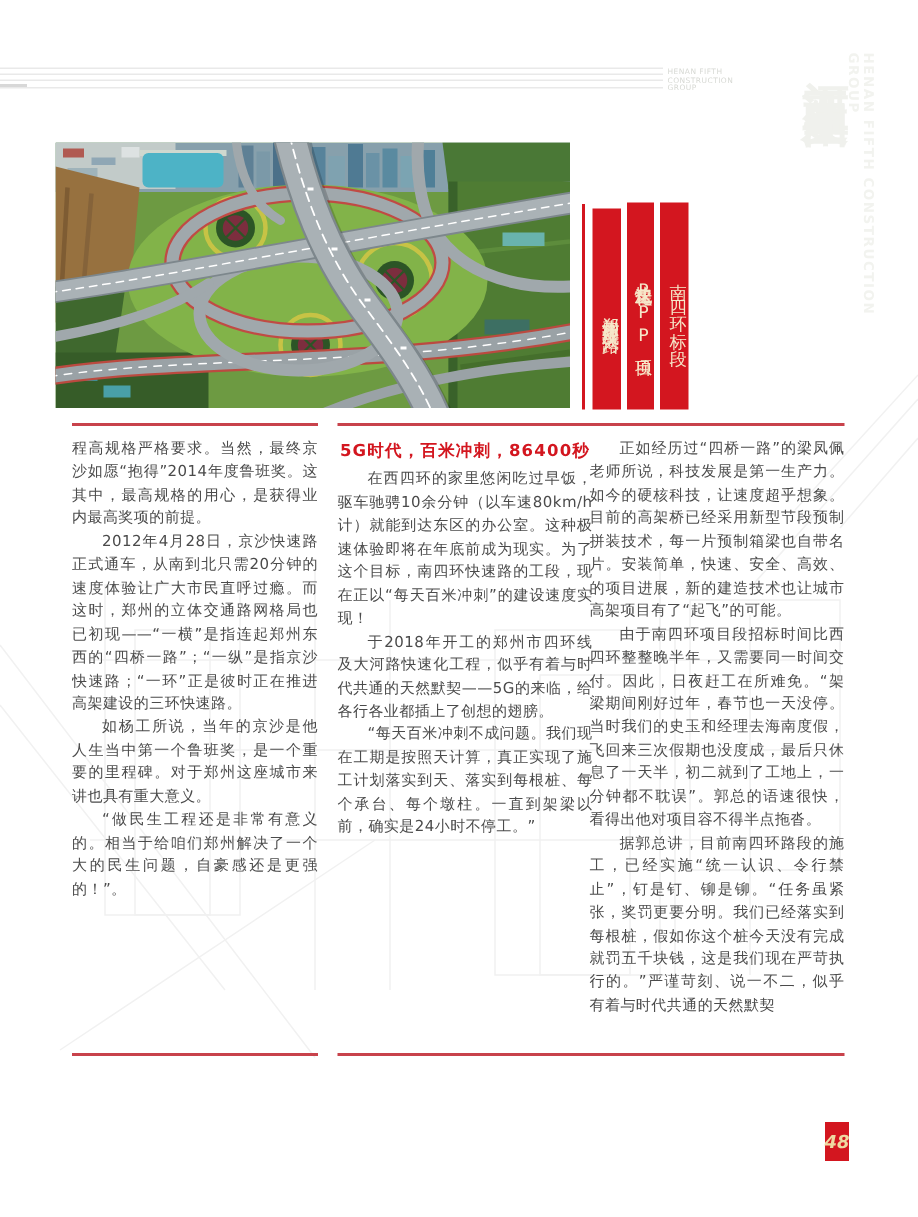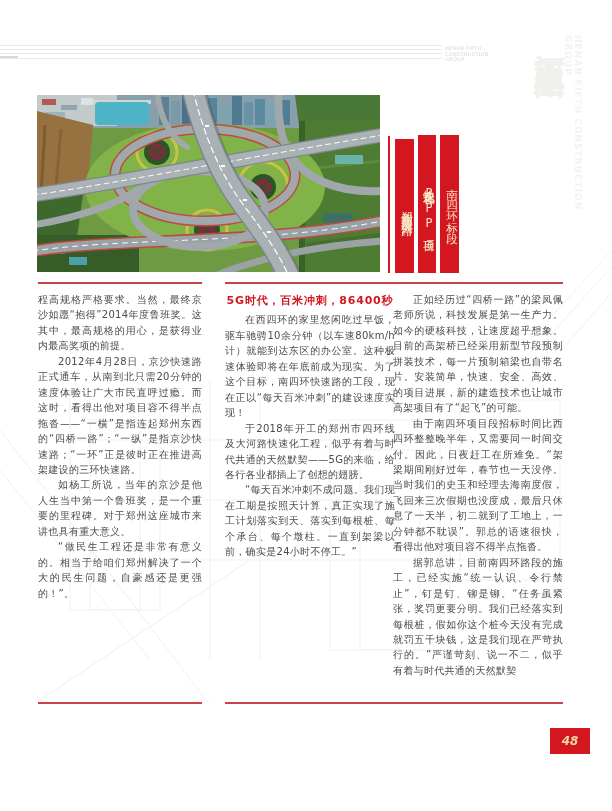--- a/index.html
+++ b/index.html
@@ -39,30 +39,30 @@
   
   .col{
     position:absolute;top:282px;height:422px;box-sizing:border-box;
     border-top:2px solid var(--rule);border-bottom:2px solid var(--rule);
     padding-top:8px;overflow:hidden;z-index:1;
     color:var(--textc);font-size:10px;line-height:15.45px;letter-spacing:.3px;
     text-align:justify;
   }
   .col p{margin:0;}
   .col p.ind{text-indent:2em;}
-  #col1{left:38px;width:164px;}
+  #col1{left:48px;width:164px;}
   #col2{left:225px;width:170px;}
   #col3{left:393px;width:170px;}
   .col-heading{
     color:var(--accent);font-weight:bold;font-size:11px;letter-spacing:.8px;
     text-align:center;margin:1px 0 4px 0;
   }
   
   .pagenum{
-    position:absolute;left:550px;top:728px;width:40px;height:26px;
+    position:absolute;left:550px;top:748px;width:16px;height:26px;
     background:var(--accent);color:#eed9a2;font-size:12px;font-style:italic;font-weight:bold;
     display:flex;align-items:center;justify-content:center;z-index:2;
   }
   
   .bg-art{position:absolute;left:0;top:0;z-index:0;}
 </style>
 </head>
 <body>
 
 <div id="page" style="--accent: #d3161f; --rule: #c8424b; --textc: #4b4b4b;">
@@ -200,21 +200,21 @@
     </g>
   </svg>
 
   <div class="vline"></div>
   <div class="vbox vb1">郑州市四环线及大河路</div>
   <div class="vbox vb2">快速化工程PPP项目</div>
   <div class="vbox vb3">南四环标段</div>
 
   <div class="col" id="col1">
     <p>程高规格严格要求。当然，最终京沙如愿“抱得”2014年度鲁班奖。这其中，最高规格的用心，是获得业内最高奖项的前提。</p>
-    <p class="ind">2012年4月28日，京沙快速路正式通车，从南到北只需20分钟的速度体验让广大市民直呼过瘾。而这时，看得出他对项目容不得半点拖沓——“一横”是指连起郑州东西的“四桥一路”；“一纵”是指京沙快速路；“一环”正是彼时正在推进高架建设的三环快速路。</p>
+    <p class="ind">2012年4月28日，京沙快速路正式通车，从南到北只需20分钟的速度体验让广大市民直呼过瘾。而这时，郑州的立体交通路网格局也已初现——“一横”是指连起郑州东西的“四桥一路”；“一纵”是指京沙快速路；“一环”正是彼时正在推进高架建设的三环快速路。</p>
     <p class="ind">如杨工所说，当年的京沙是他人生当中第一个鲁班奖，是一个重要的里程碑。对于郑州这座城市来讲也具有重大意义。</p>
     <p class="ind">“做民生工程还是非常有意义的。相当于给咱们郑州解决了一个大的民生问题，自豪感还是更强的！”。</p>
   </div>
 
   <div class="col" id="col2">
     <div class="col-heading">5G时代，百米冲刺，86400秒</div>
     <p class="ind">在西四环的家里悠闲吃过早饭，驱车驰骋10余分钟（以车速80km/h计）就能到达东区的办公室。这种极速体验即将在年底前成为现实。为了这个目标，南四环快速路的工段，现在正以“每天百米冲刺”的建设速度实现！</p>
     <p class="ind">于2018年开工的郑州市四环线及大河路快速化工程，似乎有着与时代共通的天然默契——5G的来临，给各行各业都插上了创想的翅膀。</p>
     <p class="ind">“每天百米冲刺不成问题。我们现在工期是按照天计算，真正实现了施工计划落实到天、落实到每根桩、每个承台、每个墩柱。一直到架梁以前，确实是24小时不停工。”</p>
   </div>

